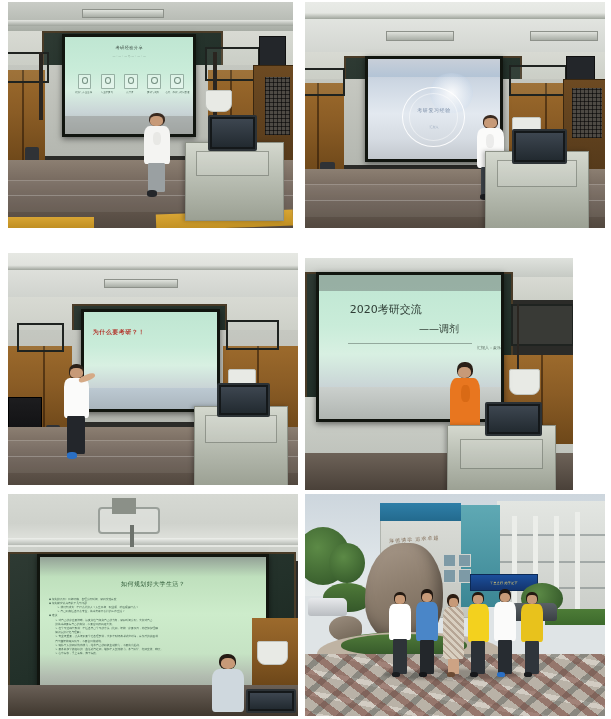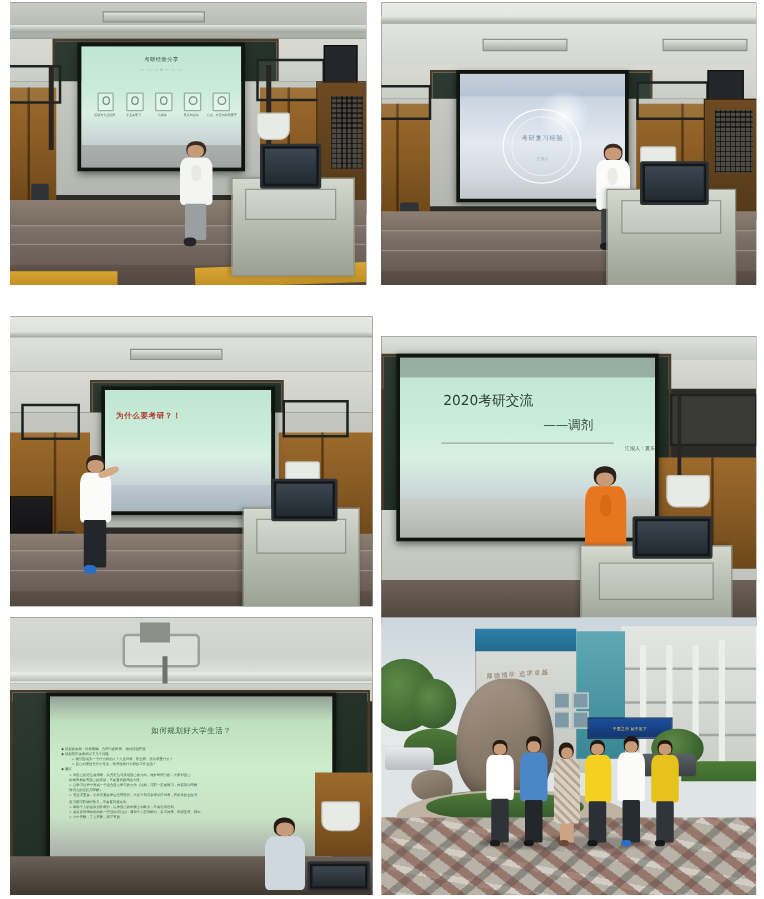--- a/index.html
+++ b/index.html
@@ -288,21 +288,21 @@
       </div>
 
       <div class="podium" style="left:64%;top:66%;width:32%;height:34%;"></div>
       <div class="podium-panel" style="left:68%;top:70%;width:24%;height:11%;"></div>
       <div class="monitor" style="left:72%;top:56%;width:17%;height:13%;">
         <div class="monitor-face"></div>
       </div>
     </div>
   </div>
 
-  <div class="photo" style="left:305px;top:269px;width:300px;height:232px;">
+  <div class="photo" style="left:305px;top:258px;width:268px;height:232px;">
     <div class="room">
       <div class="ceiling" style="height:8%;background:linear-gradient(180deg,#dfe2dd,#c6cac4);"></div>
       <div class="wall-upper" style="top:8%;height:10%;"></div>
       <div class="blackboard" style="left:0;top:6%;width:76%;height:66%;"></div>
       <div class="wall-lower" style="top:60%;bottom:0;background:linear-gradient(180deg,#cfd2cb,#b6bab3);"></div>
       <div class="wainscot" style="left:73%;top:42%;width:27%;height:38%;"></div>
       <div class="wain-line" style="left:88%;top:42%;height:38%;"></div>
       <div class="rack" style="left:77%;top:20%;width:22%;height:16%;"></div>
       <div class="post" style="left:79%;top:20%;width:1%;height:30%;"></div>
       <div class="acwall" style="left:76%;top:48%;width:11%;height:10%;"></div>

